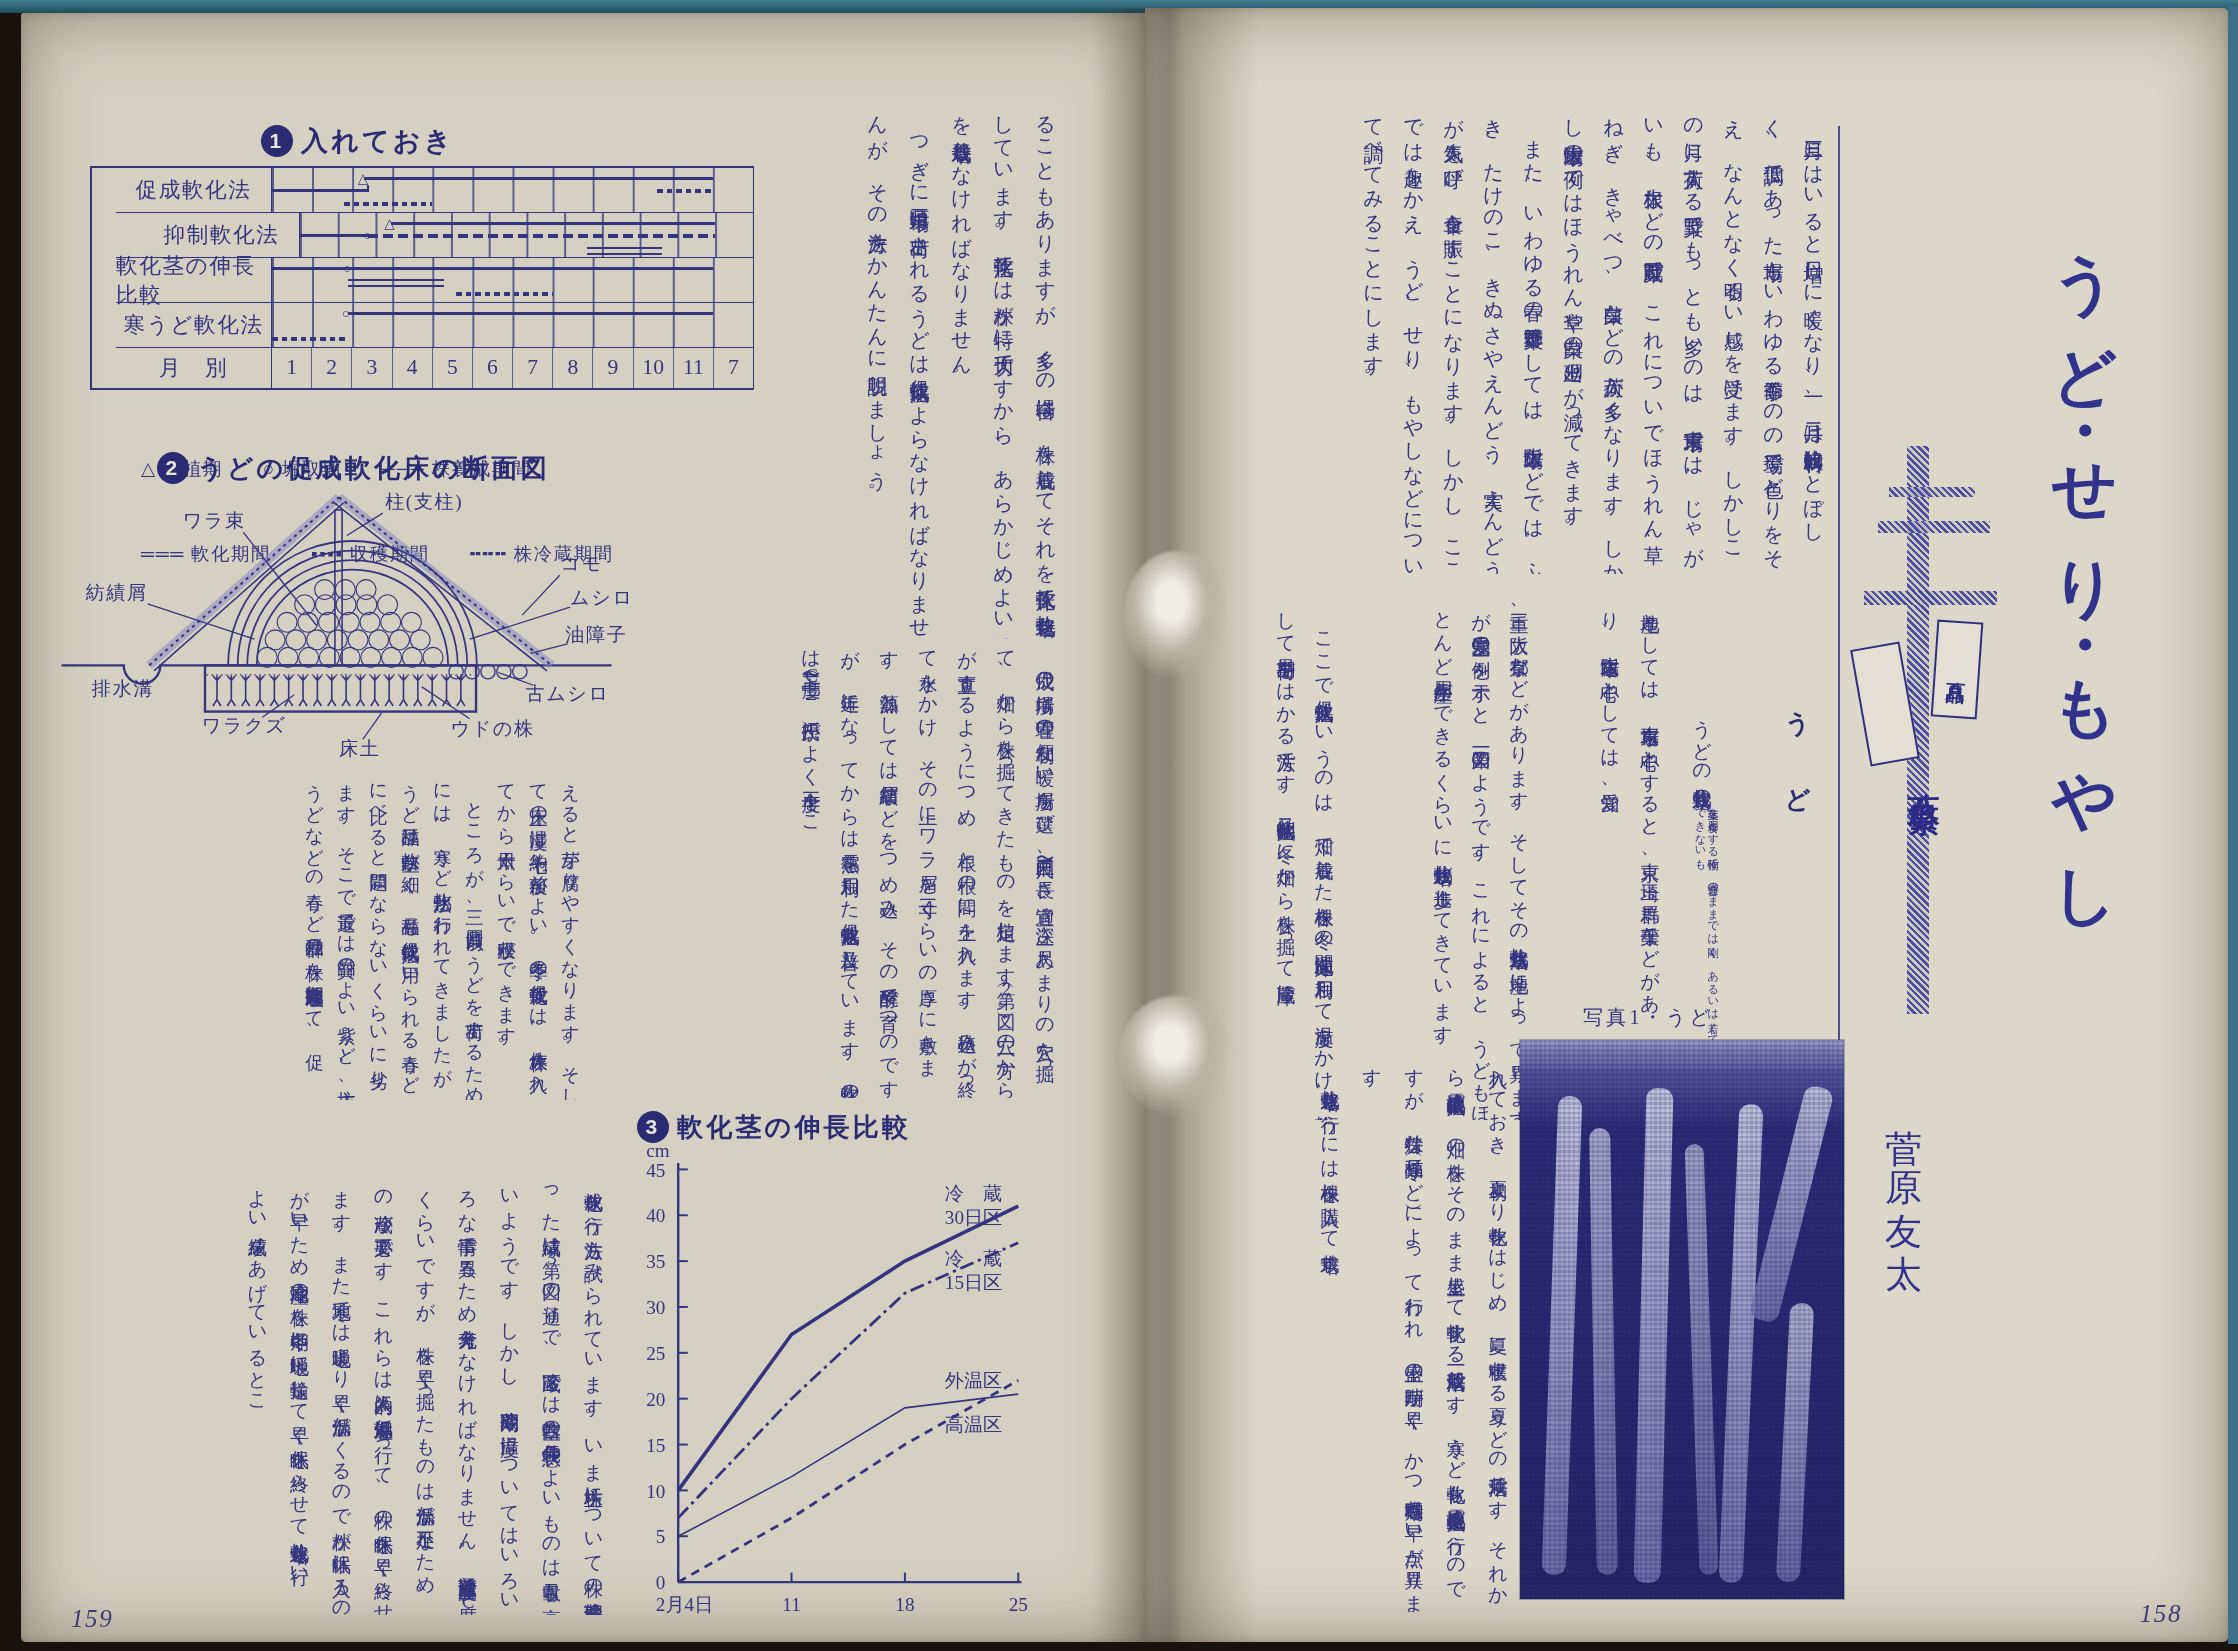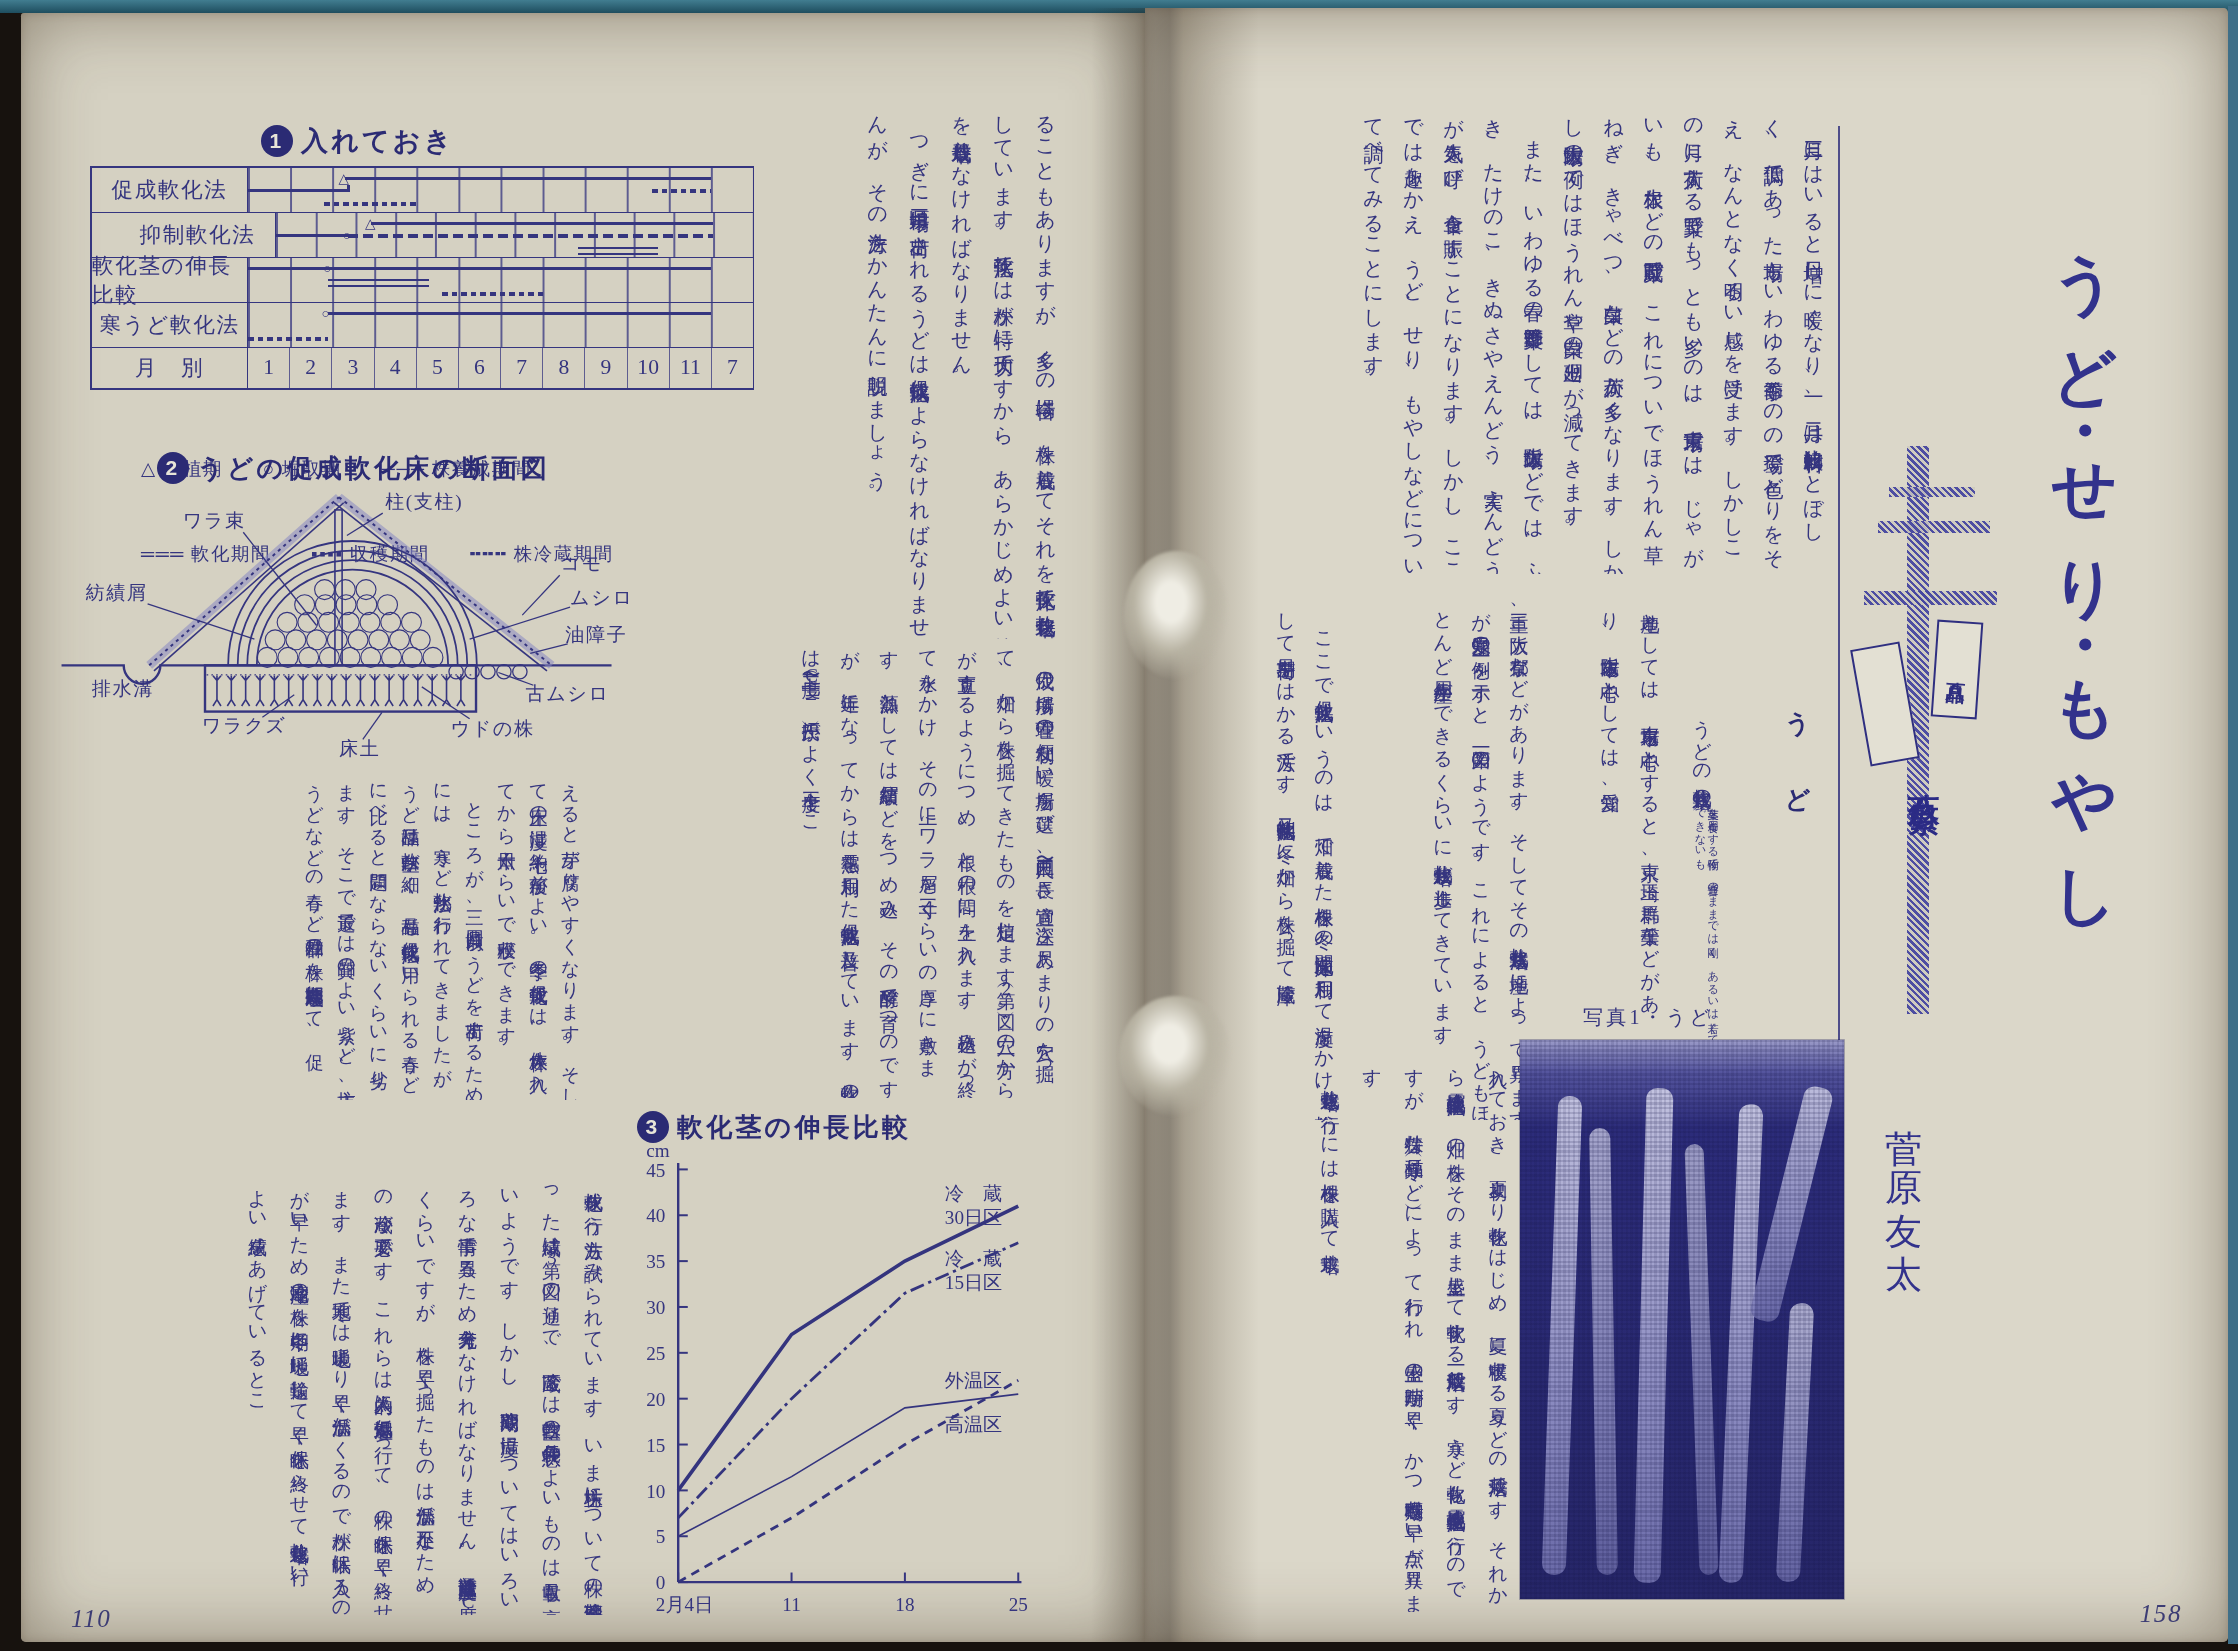--- a/index.html
+++ b/index.html
@@ -24,21 +24,21 @@
   
   .vflow{position:absolute;writing-mode:vertical-rl;text-orientation:upright;
        white-space:pre-wrap;color:var(--ink);overflow:hidden;letter-spacing:0.8px;}
   
   .fig-head{position:absolute;display:flex;align-items:center;gap:8px;color:var(--ink2);
        font-weight:bold;font-size:27px;letter-spacing:3.2px;font-family:"Liberation Sans","DejaVu Sans",sans-serif;}
   .badge{display:inline-flex;width:32px;height:32px;border-radius:50%;background:var(--ink2);
        color:#e8e5d8;font-size:21px;align-items:center;justify-content:center;flex:0 0 auto;}
   
   .gtable{position:absolute;border:2.4px solid var(--ink);border-right-width:1.6px;}
-  .grow{display:flex;border-bottom:1.6px solid var(--ink);}
+  .grow{display:flex;border-bottom:1.6px solid var(--ink);margin-left:24px;}
   .grow:last-child{border-bottom:none;}
   .glabel{width:156px;flex:0 0 auto;border-right:1.6px solid var(--ink);display:flex;
        align-items:center;justify-content:center;font-size:21.6px;letter-spacing:1.6px;color:var(--ink);}
   .gtrack{position:relative;flex:1 1 auto;
        background-image:linear-gradient(90deg,rgba(53,53,127,.75) 0 1.6px,transparent 1.6px);
        background-size:calc(100%/12) 100%;}
   .gmonths{display:flex;flex:1 1 auto;}
   .gmonths span{flex:1;display:flex;align-items:center;justify-content:center;
        border-right:1.6px solid rgba(53,53,127,.75);font-size:21.6px;color:var(--ink);}
   .gmonths span:last-child{border-right:none;}
@@ -318,21 +318,21 @@
       <polyline points="118,545 260,464.5777777777778 402,372.6666666666667 544,292.2444444444444" fill="none" stroke="#34347e" stroke-width="3.5" stroke-dasharray="11 8"></polyline>
       <polyline points="118,487.55555555555554 260,412.8777777777778 402,326.7111111111111 544,309.47777777777776" fill="none" stroke="#34347e" stroke-width="2"></polyline>
       <text x="452" y="66" class="axis">冷　蔵</text>
       <text x="452" y="96" class="axis">30日区</text>
       <text x="452" y="148" class="axis">冷　蔵</text>
       <text x="452" y="178" class="axis">15日区</text>
       <text x="452" y="300" class="axis">外温区</text>
       <text x="452" y="356" class="axis">高温区</text>
     </svg>
 
-  <div class="pagenum" style="left:50px;top:1592px;">110</div>
+  <div class="pagenum" style="left:50px;top:1592px;">159</div>
 </div>
 
 <div class="page page-right">
 
   <div class="rule-v" style="left:693px;top:118px;height:1466px;"></div>
 
   <div class="big-title" style="left:896px;top:198px;height:894px;">うど・せり・もやし</div>
 
   <div class="pole" style="left:762px;top:438px;width:22.4px;height:568px;"></div>
   <div class="pole" style="left:744px;top:479px;width:86px;height:10.4px;"></div>

